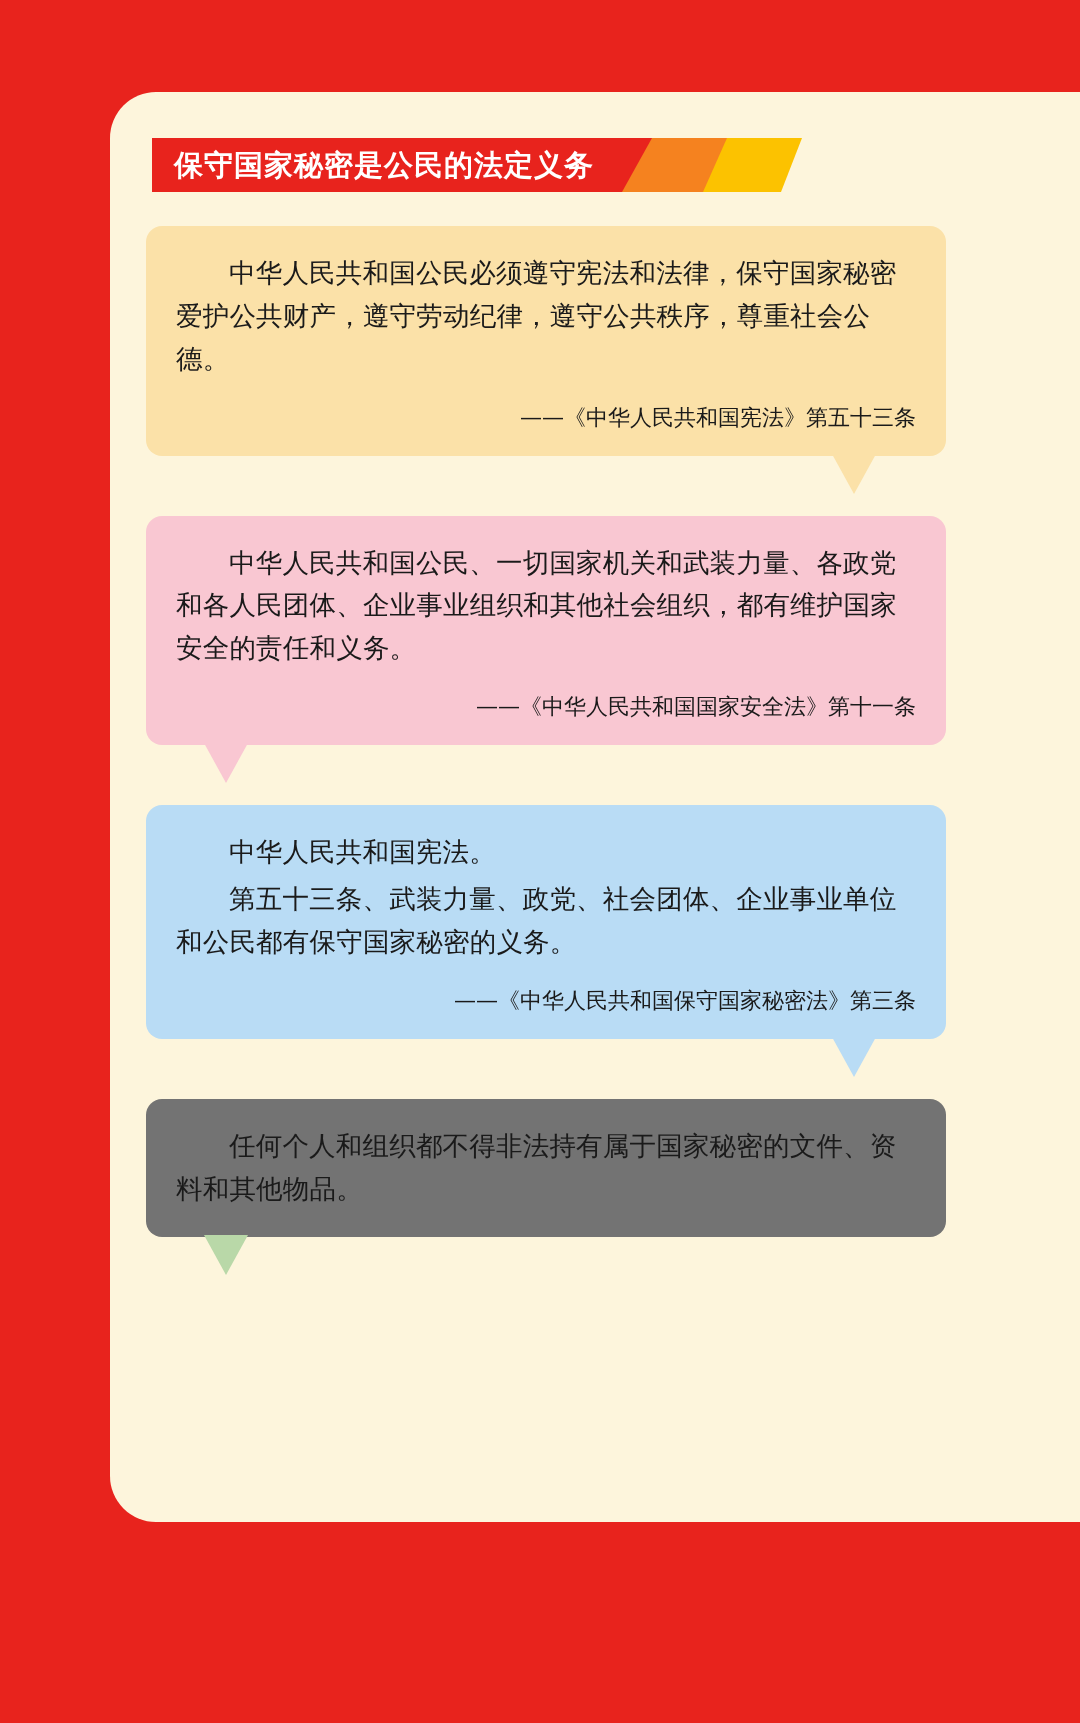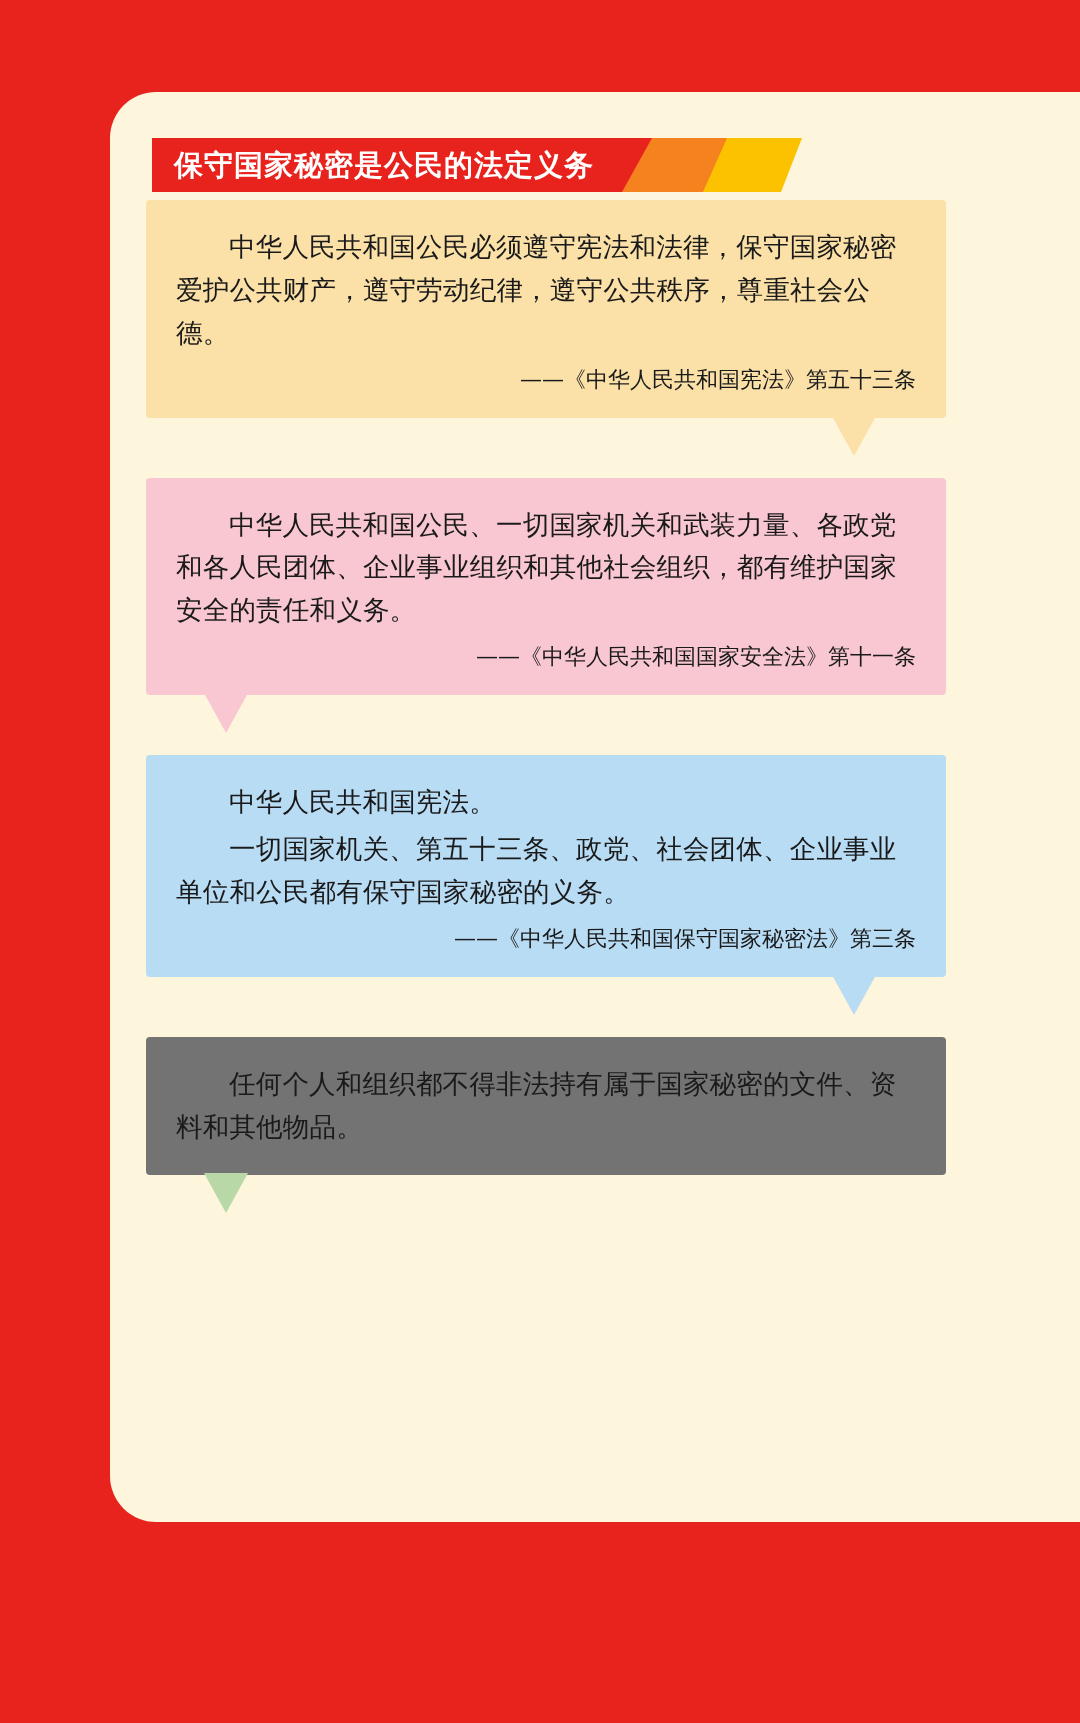--- a/index.html
+++ b/index.html
@@ -40,21 +40,21 @@
     top: 46px;
     width: 800px;
   }
 
   
   .banner {
     position: relative;
     height: 46px;
     width: 660px;
     margin-left: 6px;
-    margin-bottom: 16px;
+    margin-bottom: 42px;
   }
   .banner .stripe-yellow {
     position: absolute;
     left: 500px;
     top: 0;
     width: 150px;
     height: 54px;
     background: #fcc200;
     clip-path: polygon(0 0, 100% 0, 86% 100%, 0 100%);
   }
@@ -85,36 +85,36 @@
     color: #ffffff;
     font-size: 29px;
     font-weight: bold;
     letter-spacing: 1px;
     white-space: nowrap;
   }
 
   
   .bubble {
     position: relative;
-    border-radius: 4px;
+    border-radius: 16px;
     padding: 26px 30px 22px 30px;
     margin-bottom: 60px;
     box-sizing: border-box;
     width: 800px;
   }
   .bubble p.body {
     margin: 0 0 4px 0;
     font-size: 26.5px;
     line-height: 1.62;
     color: #1a1a1a;
     text-indent: 2em;
     letter-spacing: 0.2px;
   }
   .bubble p.cite {
-    margin: 10px 0 0 0;
+    margin: 22px 0 0 0;
     text-align: right;
     font-size: 22px;
     line-height: 1.4;
     color: #1a1a1a;
     font-family: "DejaVu Serif", "Liberation Serif", serif;
   }
   
   .tail {
     position: absolute;
     width: 0;
@@ -162,21 +162,21 @@
       </div>
 
       <div class="bubble b2">
         <p class="body">中华人民共和国公民、一切国家机关和武装力量、各政党和各人民团体、企业事业组织和其他社会组织，都有维护国家安全的责任和义务。</p>
         <p class="cite">——《中华人民共和国国家安全法》第十一条</p>
         <span class="tail left"></span>
       </div>
 
       <div class="bubble b3">
         <p class="body">中华人民共和国宪法。</p>
-        <p class="body">一切国家机关、第五十三条、政党、社会团体、企业事业单位和公民都有保守国家秘密的义务。</p>
+        <p class="body">第五十三条、武装力量、政党、社会团体、企业事业单位和公民都有保守国家秘密的义务。</p>
         <p class="cite">——《中华人民共和国保守国家秘密法》第三条</p>
         <span class="tail right"></span>
       </div>
 
       <div class="bubble b4">
         <p class="body">任何个人和组织都不得非法持有属于国家秘密的文件、资料和其他物品。</p>
         <span class="tail left"></span>
       </div>
 
     </div>

